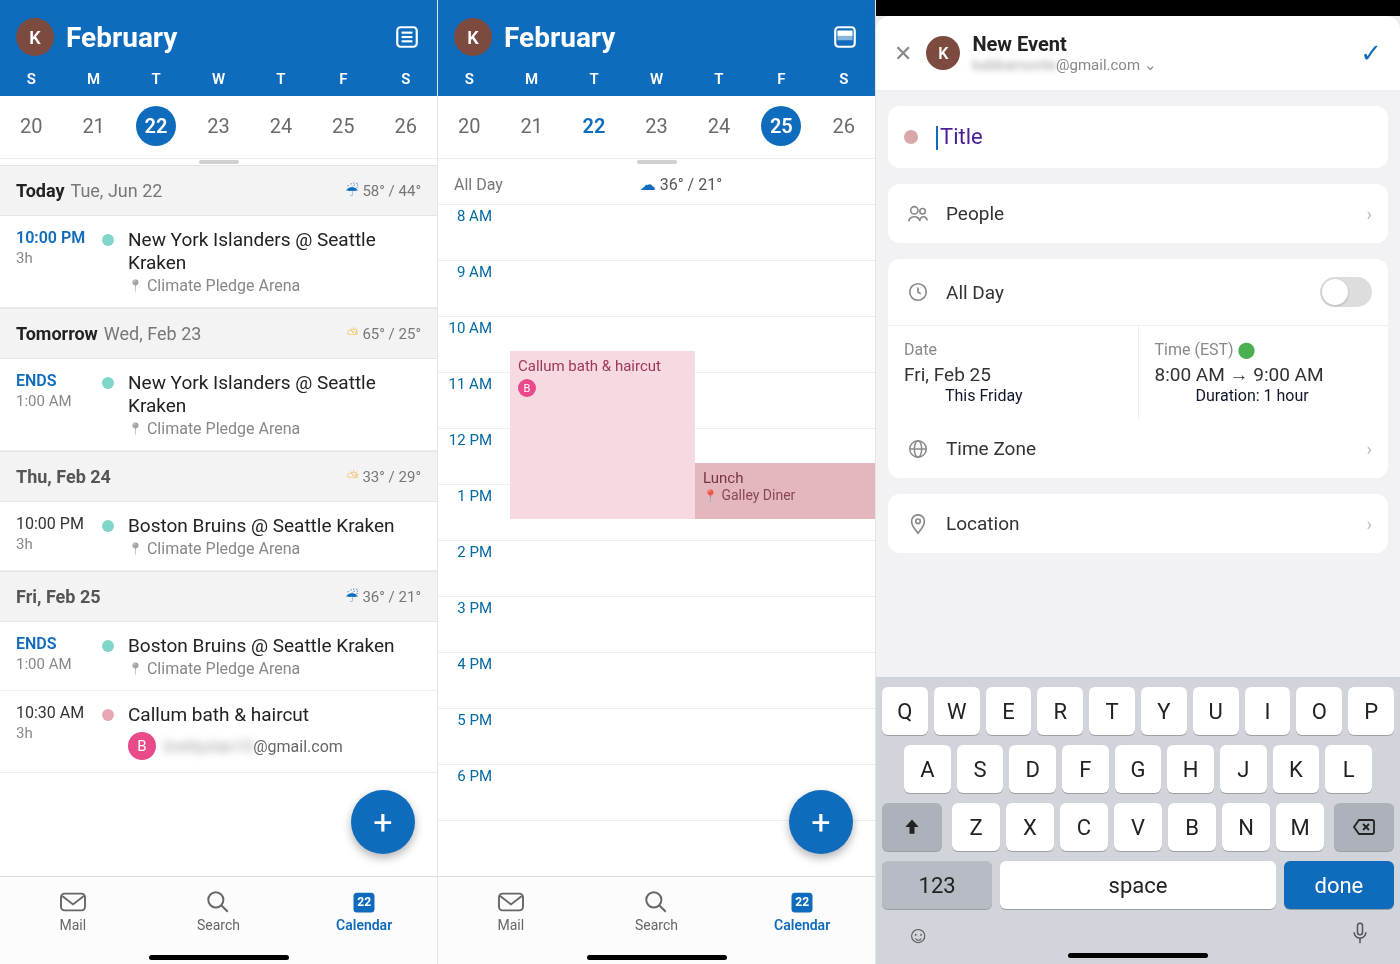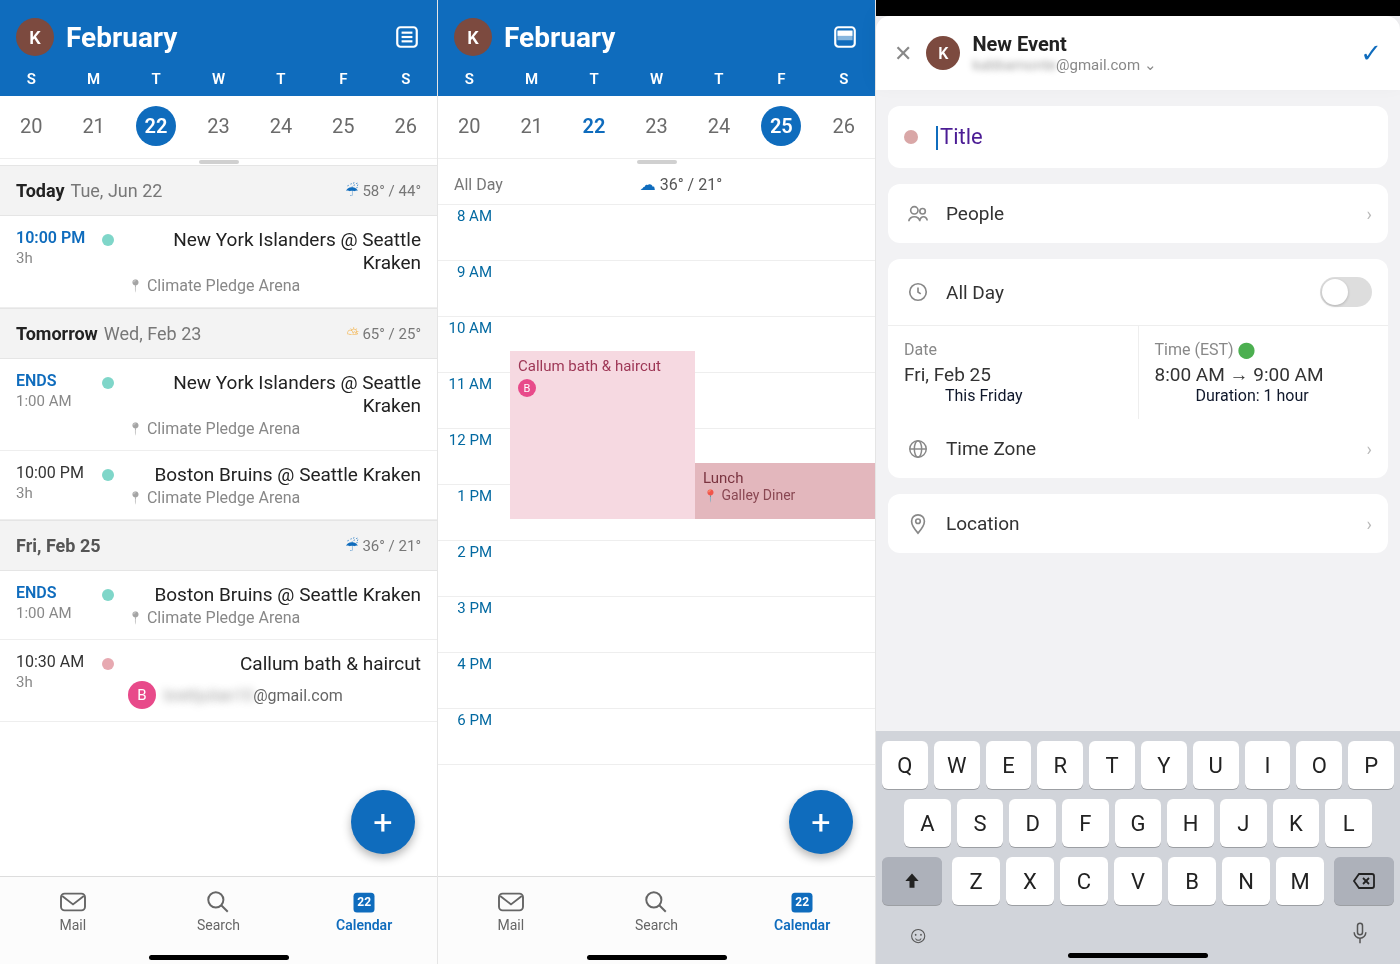--- a/index.html
+++ b/index.html
@@ -34,21 +34,21 @@
   .agenda-section-header { background: #f3f3f3; padding: 14px 16px; display: flex; align-items: center; font-size: 18px; border-bottom: 1px solid #e5e5e5; border-top: 1px solid #e5e5e5; justify-content: space-between;}
   .agenda-section-header .label-strong { font-weight: 700; color:#222;}
   .agenda-section-header .label-sub { color: #777; margin-left: 6px; }
   .agenda-section-header .weather { margin-left: auto; color: #777; font-size: 15px; }
   .agenda-row { display: flex; padding: 12px 16px; border-bottom: 1px solid #eee; background:#fff;}
   .agenda-time { width: 86px; font-size: 16px; }
   .agenda-time .t1 { color: #333; }
   .agenda-time .t1.blue { color: #0f6cbd; font-weight:600;}
   .agenda-time .t2 { color: #888; font-size: 15px; margin-top: 2px; }
   .dot { width: 12px; height: 12px; border-radius: 50%; margin-right: 14px; margin-top: 6px; flex-shrink:0;}
-  .agenda-body { flex:1;text-align:right; }
+  .agenda-body { flex:1; }
   .agenda-title { font-size: 19px; color:#222; }
   .agenda-loc { color: #888; font-size: 16px; margin-top: 2px; display:flex; align-items:center;}
   .pin-icon::before { content:"📍"; font-size:12px; margin-right:4px; filter: grayscale(1) opacity(0.6);}
   .attendee { display:flex; align-items:center; margin-top:6px;}
   .attendee .chip { width:28px; height:28px; border-radius:50%; background:#e84a8a; color:#fff; display:inline-flex; align-items:center; justify-content:center; font-size:15px; margin-right:8px;}
   .agenda-row .blur { color:transparent; text-shadow: 0 0 8px rgba(0,0,0,0.4);}
 
   
   .fab { position:absolute; right:22px; bottom:110px; width:64px; height:64px; border-radius:50%; background:#0f6cbd; color:#fff; display:flex; align-items:center; justify-content:center; font-size:34px; box-shadow:0 4px 10px rgba(0,0,0,0.3);}
 
@@ -178,20 +178,24 @@
           <div class="agenda-time">
             <div class="t1 blue">ENDS</div>
             <div class="t2">1:00 AM</div>
           </div>
           <div class="dot" style="background: rgb(127, 214, 201);"></div>
           <div class="agenda-body">
             <div class="agenda-title">New York Islanders @ Seattle Kraken</div>
             <div class="agenda-loc pin-icon">Climate Pledge Arena</div>
           </div>
         </div>
+        <div class="agenda-section-header">
+          <span class="label-strong" style="color: rgb(85, 85, 85);">Thu, Feb 24</span>
+          <span class="weather"><span style="color:#f5b041;">⛅︎</span> 33° / 29°</span>
+        </div>
         <div class="agenda-row">
           <div class="agenda-time">
             <div class="t1">10:00 PM</div>
             <div class="t2">3h</div>
           </div>
           <div class="dot" style="background: rgb(127, 214, 201);"></div>
           <div class="agenda-body">
             <div class="agenda-title">Boston Bruins @ Seattle Kraken</div>
             <div class="agenda-loc pin-icon">Climate Pledge Arena</div>
           </div>
@@ -321,20 +325,23 @@
             <div class="hour-label">1 PM</div>
           </div>
           <div class="hour-row">
             <div class="hour-label">2 PM</div>
           </div>
           <div class="hour-row">
             <div class="hour-label">3 PM</div>
           </div>
           <div class="hour-row">
             <div class="hour-label">4 PM</div>
+          </div>
+          <div class="hour-row">
+            <div class="hour-label">5 PM</div>
           </div>
           <div class="hour-row">
             <div class="hour-label">6 PM</div>
           </div>
           <div class="event-block ev-pink" style="top: 146px; height: 168px; left: 72px; width: 185px;"><div>Callum bath &amp; haircut</div><div class="chip">B</div></div>
           <div class="event-block ev-rose" style="top: 258px; height: 56px; left: 257px; width: 185px;">
             <div>Lunch</div>
             <div class="loc"><span style="font-size:12px;">📍</span> Galley Diner</div>
           </div>
         </div>
@@ -506,20 +513,25 @@
               <div class="key">M</div>
             </div>
           <div class="key dark" style="max-width:60px;">
             <svg width="24" height="20" viewBox="0 0 24 20" fill="none" stroke="#222" stroke-width="1.8">
                 <path d="M7 3h13a2 2 0 012 2v10a2 2 0 01-2 2H7l-5-7 5-7z"></path>
                 <line x1="11" y1="7" x2="17" y2="13"></line>
                 <line x1="17" y1="7" x2="11" y2="13"></line>
               </svg>
           </div>
         </div>
+        <div class="kbd-bottom">
+          <div class="key gray" style="flex:1.2;">123</div>
+          <div class="key key-space">space</div>
+          <div class="key key-done">done</div>
+        </div>
         <div class="kbd-extra">
           <span>☺</span>
           <span>
             <svg width="20" height="26" viewBox="0 0 24 30" fill="none" stroke="#555" stroke-width="1.8">
                 <rect x="9" y="2" width="6" height="14" rx="3"></rect>
                 <path d="M5 13a7 7 0 0014 0"></path>
                 <line x1="12" y1="20" x2="12" y2="26"></line>
               </svg>
           </span>
         </div>

